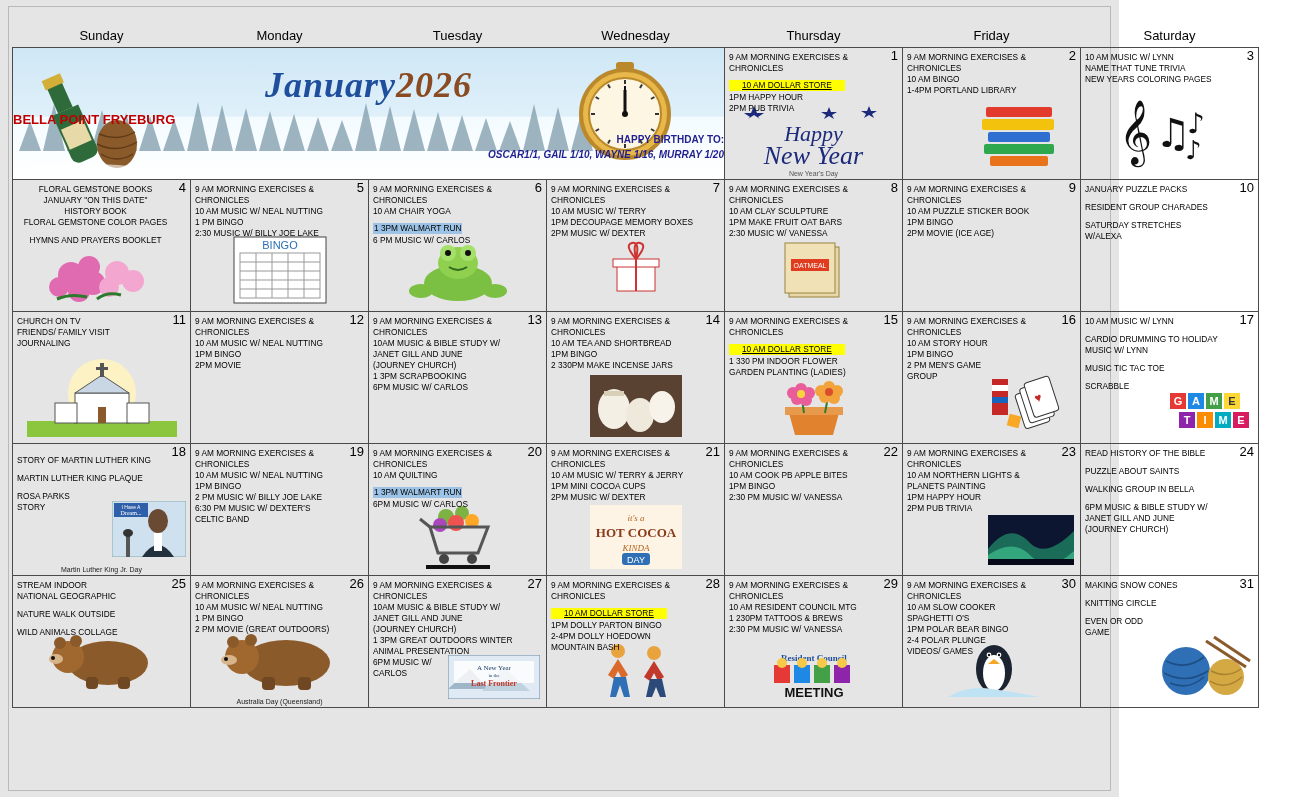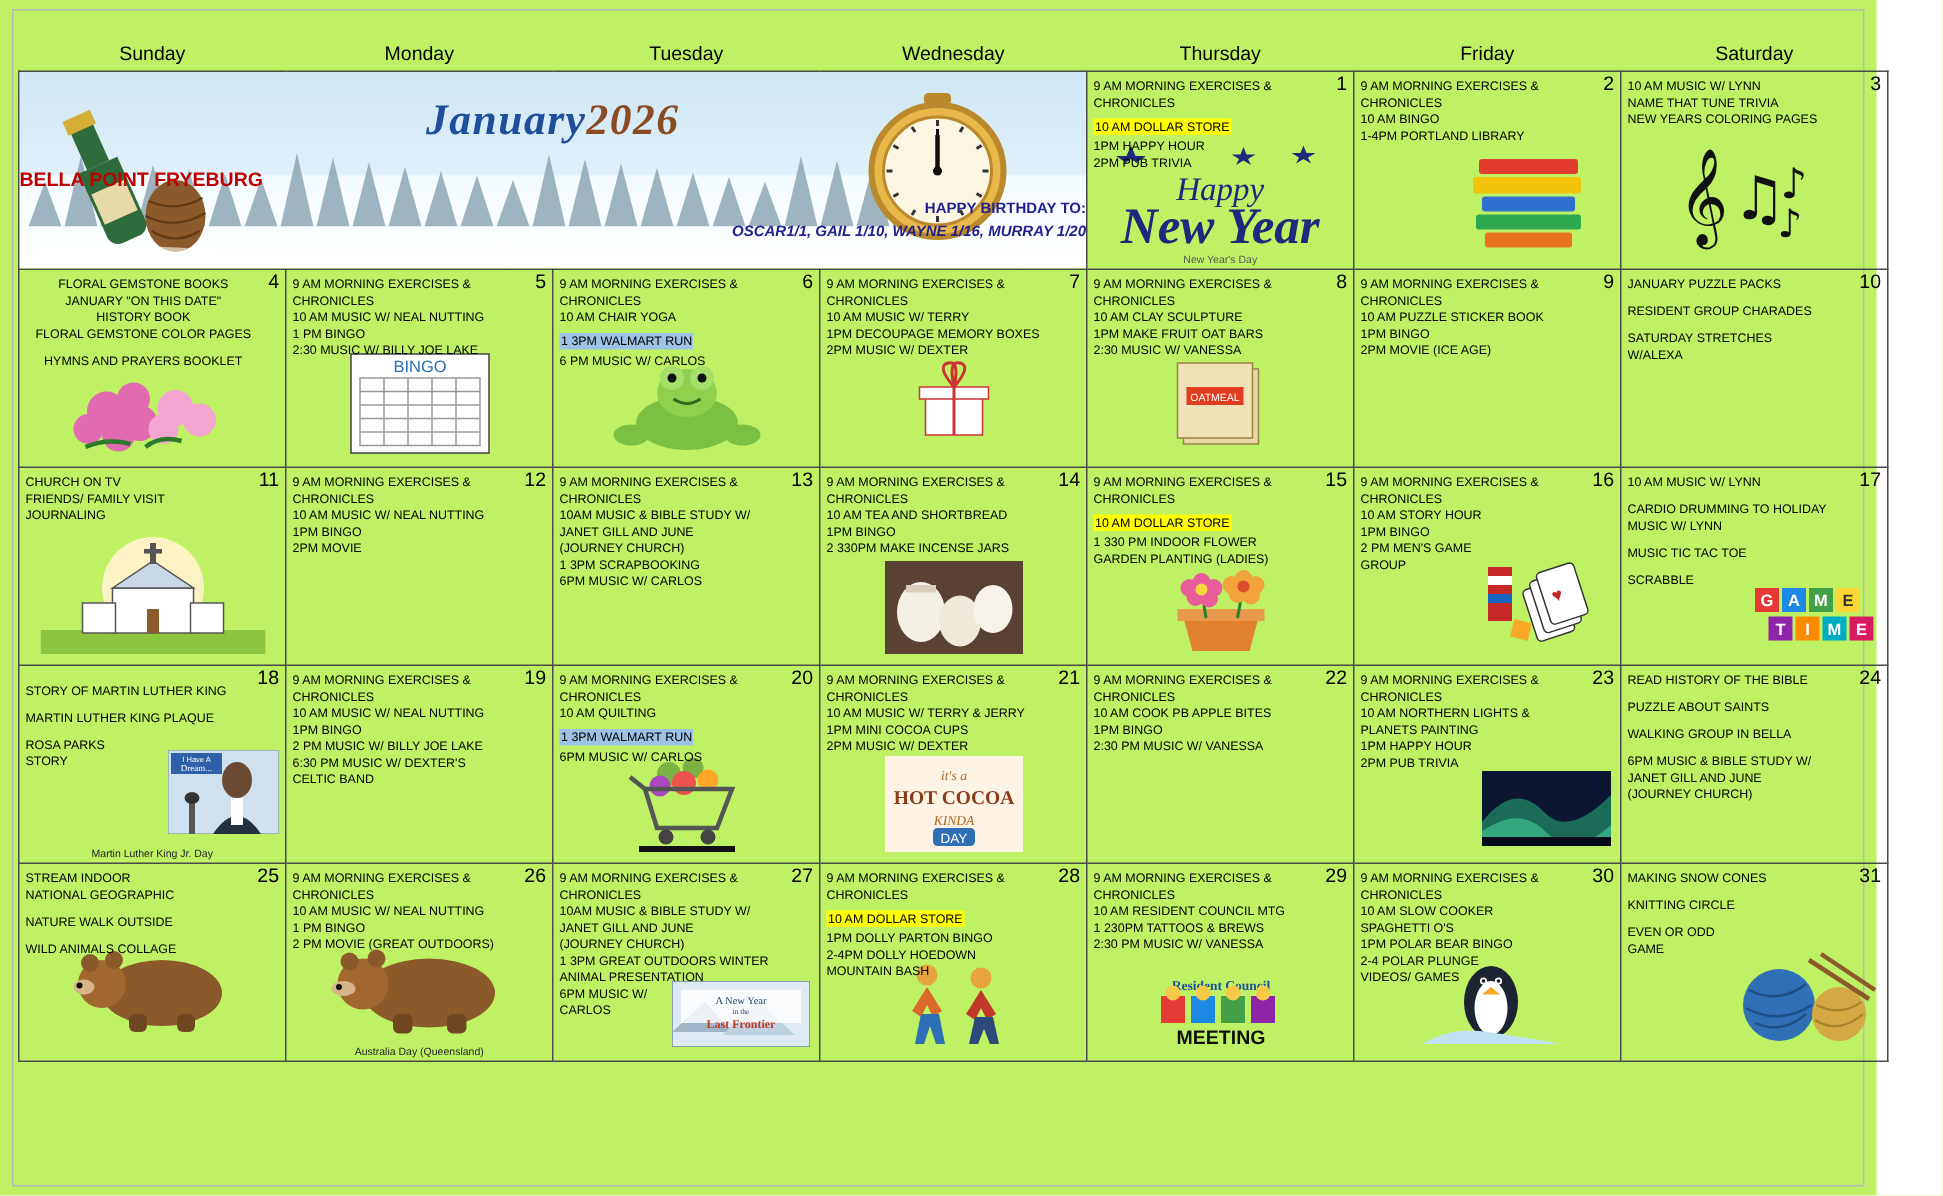--- a/index.html
+++ b/index.html
@@ -4,22 +4,22 @@
 <style>
   * { box-sizing: border-box; }
   html, body {
     margin: 0; padding: 0;
     width: 1295px; height: 797px;
     background: #ffffff;
     font-family: "Liberation Sans", sans-serif;
   }
   #page {
     position: relative;
-    width: 1251px; height: 797px;
-    background: #bef264;
+    width: 1119px; height: 797px;
+    background: #e5e5e5;
     padding: 8px 12px;
   }
   .page-border {
     position: absolute;
     left: 8px; top: 6px; right: 8px; bottom: 6px;
     border: 1px solid #b9b9b9;
     pointer-events: none;
   }
   table.cal {
     position: relative;
@@ -59,41 +59,41 @@
   }
   .ev {
     font-size: 8.3px;
     line-height: 1.32;
     color: #000;
     margin: 0;
     white-space: pre-line;
     position: relative;
     z-index: 3;
   }
-  .ev.hl-yellow { background: #ffff00; display: inline-block; padding: 0 1px; }
+  .ev.hl-yellow { background: #ffff00; display: inline-block; padding: 0 13px; text-decoration: underline; }
   .ev.hl-blue  { background: #9cc3e5; display: inline-block; padding: 0 1px; }
   .ev.center { text-align: center; }
   .ev.gap { margin-top: 7px; }
 
   
   .banner {
     position: relative;
     height: 100%;
     background: linear-gradient(#cfe7f5 0%, #dff0fa 52%, #f3fbff 53%, #ffffff 100%);
     overflow: hidden;
   }
   .banner .trees {
     position: absolute; bottom: 28px; left: 0; right: 0; height: 56px;
   }
   .banner-title {
     position: absolute;
     top: 16px; left: 0; right: 0;
     text-align: center;
     font-family: "Liberation Serif", serif;
-    font-size: 29px;
+    font-size: 36px;
     font-weight: bold;
     font-style: italic;
     letter-spacing: 1px;
     z-index: 4;
   }
   .banner-title .m { color: #1f4e9c; }
   .banner-title .y { color: #8a4a22; }
   .banner-sub {
     position: absolute; top: 64px; left: 0; right: 0;
     color: #c00000;
@@ -123,23 +123,23 @@
     font-family: "Liberation Serif", serif;
     font-style: italic;
     font-weight: normal;
     color: #1b2a7a;
     font-size: 22px;
     line-height: 1;
   }
   .ny-new {
     font-family: "Liberation Serif", serif;
     font-style: italic;
-    font-weight: bold;
+    font-weight: normal;
     color: #1b2a7a;
-    font-size: 34px;
+    font-size: 26px;
     line-height: 1;
     margin-top: -2px;
   }
   .ny-cap { font-size: 7px; color: #555; margin-top: 1px; }
 
   .art { position: absolute; z-index: 1; }
   .caption { font-size: 7px; color: #222; text-align: center; }
 
   .footer {
     position: absolute;

